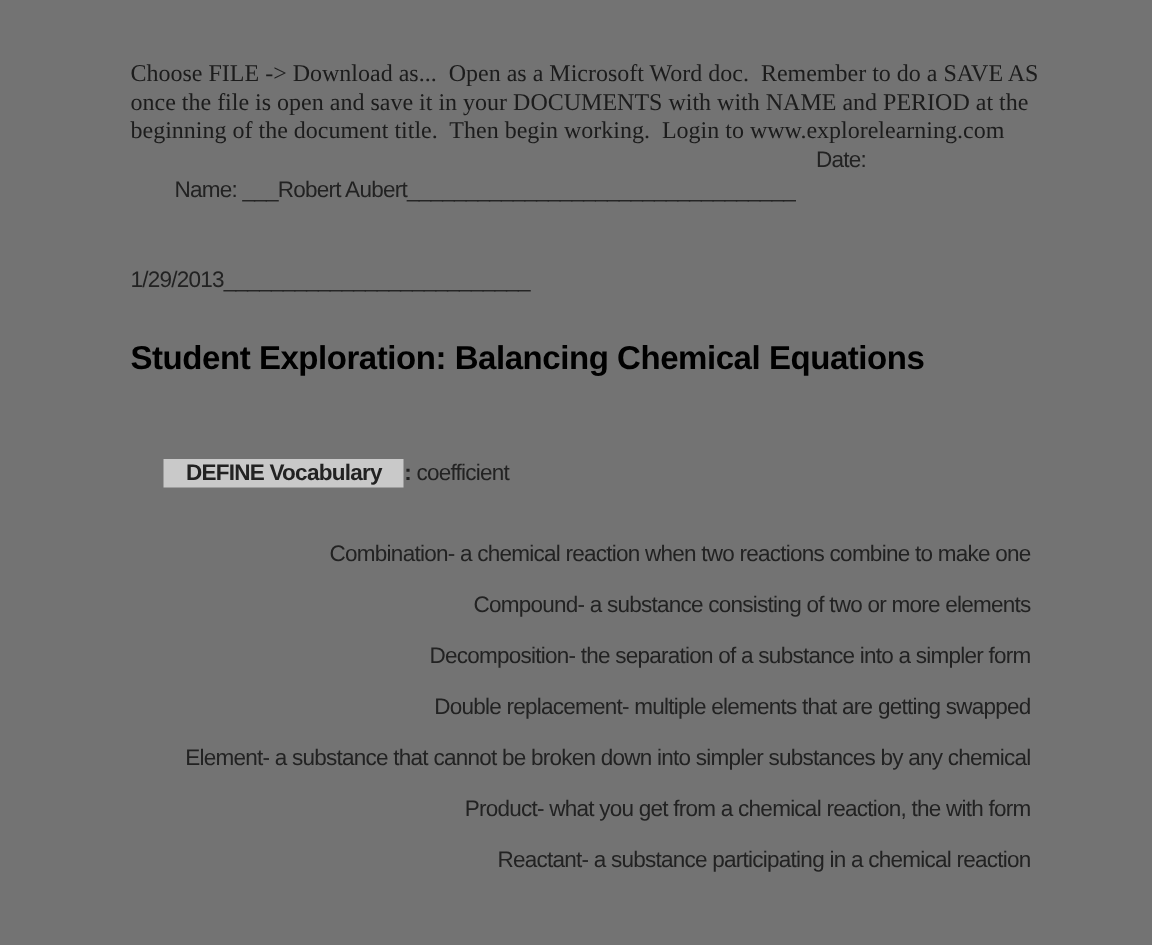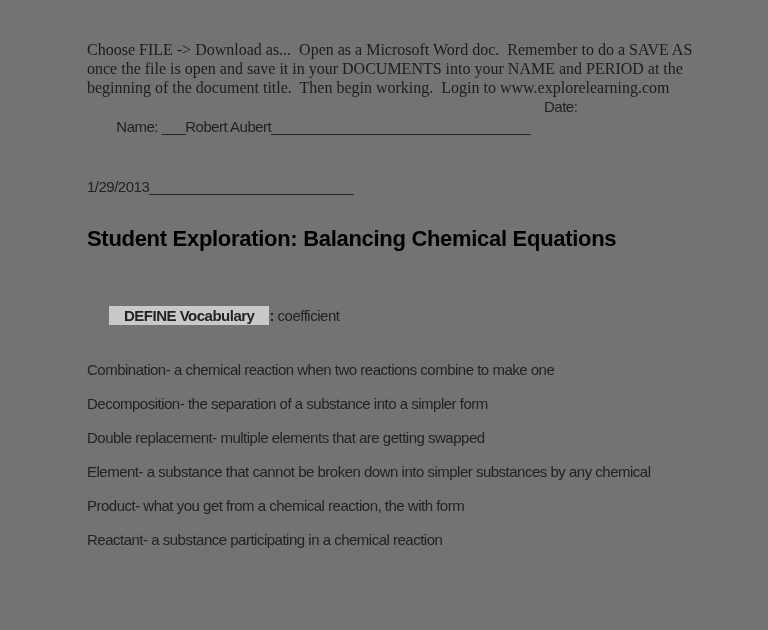--- a/index.html
+++ b/index.html
@@ -81,31 +81,32 @@
   }
   .vocab-entry {
     margin-top: 14px;
     font-size: 15px;
     line-height: 20px;
     letter-spacing: -0.5px;
     color: #222222;
   }
   .vocab-entry .line {
     white-space: pre;
+    text-align: right;
   }
 </style>
 </head>
 <body>
 
 <div class="page">
   <div class="content">
 
     <div class="instructions">
       <div class="line">Choose FILE -&gt; Download as...  Open as a Microsoft Word doc.  Remember to do a SAVE AS</div>
-      <div class="line">once the file is open and save it in your DOCUMENTS into your NAME and PERIOD at the</div>
+      <div class="line">once the file is open and save it in your DOCUMENTS with with NAME and PERIOD at the</div>
       <div class="line">beginning of the document title.  Then begin working.  Login to www.explorelearning.com</div>
     </div>
 
     <div class="name-block">
       <div class="name-line">
         <span>Name: ___Robert Aubert_________________________________</span>
         <span class="date-label">Date:</span>
       </div>
       <div class="date-line">1/29/2013__________________________</div>
     </div>
@@ -114,20 +115,23 @@
 
     <div class="define-line">
       <span class="define-highlight">DEFINE Vocabulary</span><span class="define-colon">:</span><span> coefficient</span>
     </div>
 
     <div id="vocab-list">
         <div class="vocab-entry">
           <div class="line">Combination- a chemical reaction when two reactions combine to make one</div>
         </div>
         <div class="vocab-entry">
+          <div class="line">Compound- a substance consisting of two or more elements</div>
+        </div>
+        <div class="vocab-entry">
           <div class="line">Decomposition- the separation of a substance into a simpler form</div>
         </div>
         <div class="vocab-entry">
           <div class="line">Double replacement- multiple elements that are getting swapped</div>
         </div>
         <div class="vocab-entry">
           <div class="line">Element- a substance that cannot be broken down into simpler substances by any chemical</div>
         </div>
         <div class="vocab-entry">
           <div class="line">Product- what you get from a chemical reaction, the with form</div>

